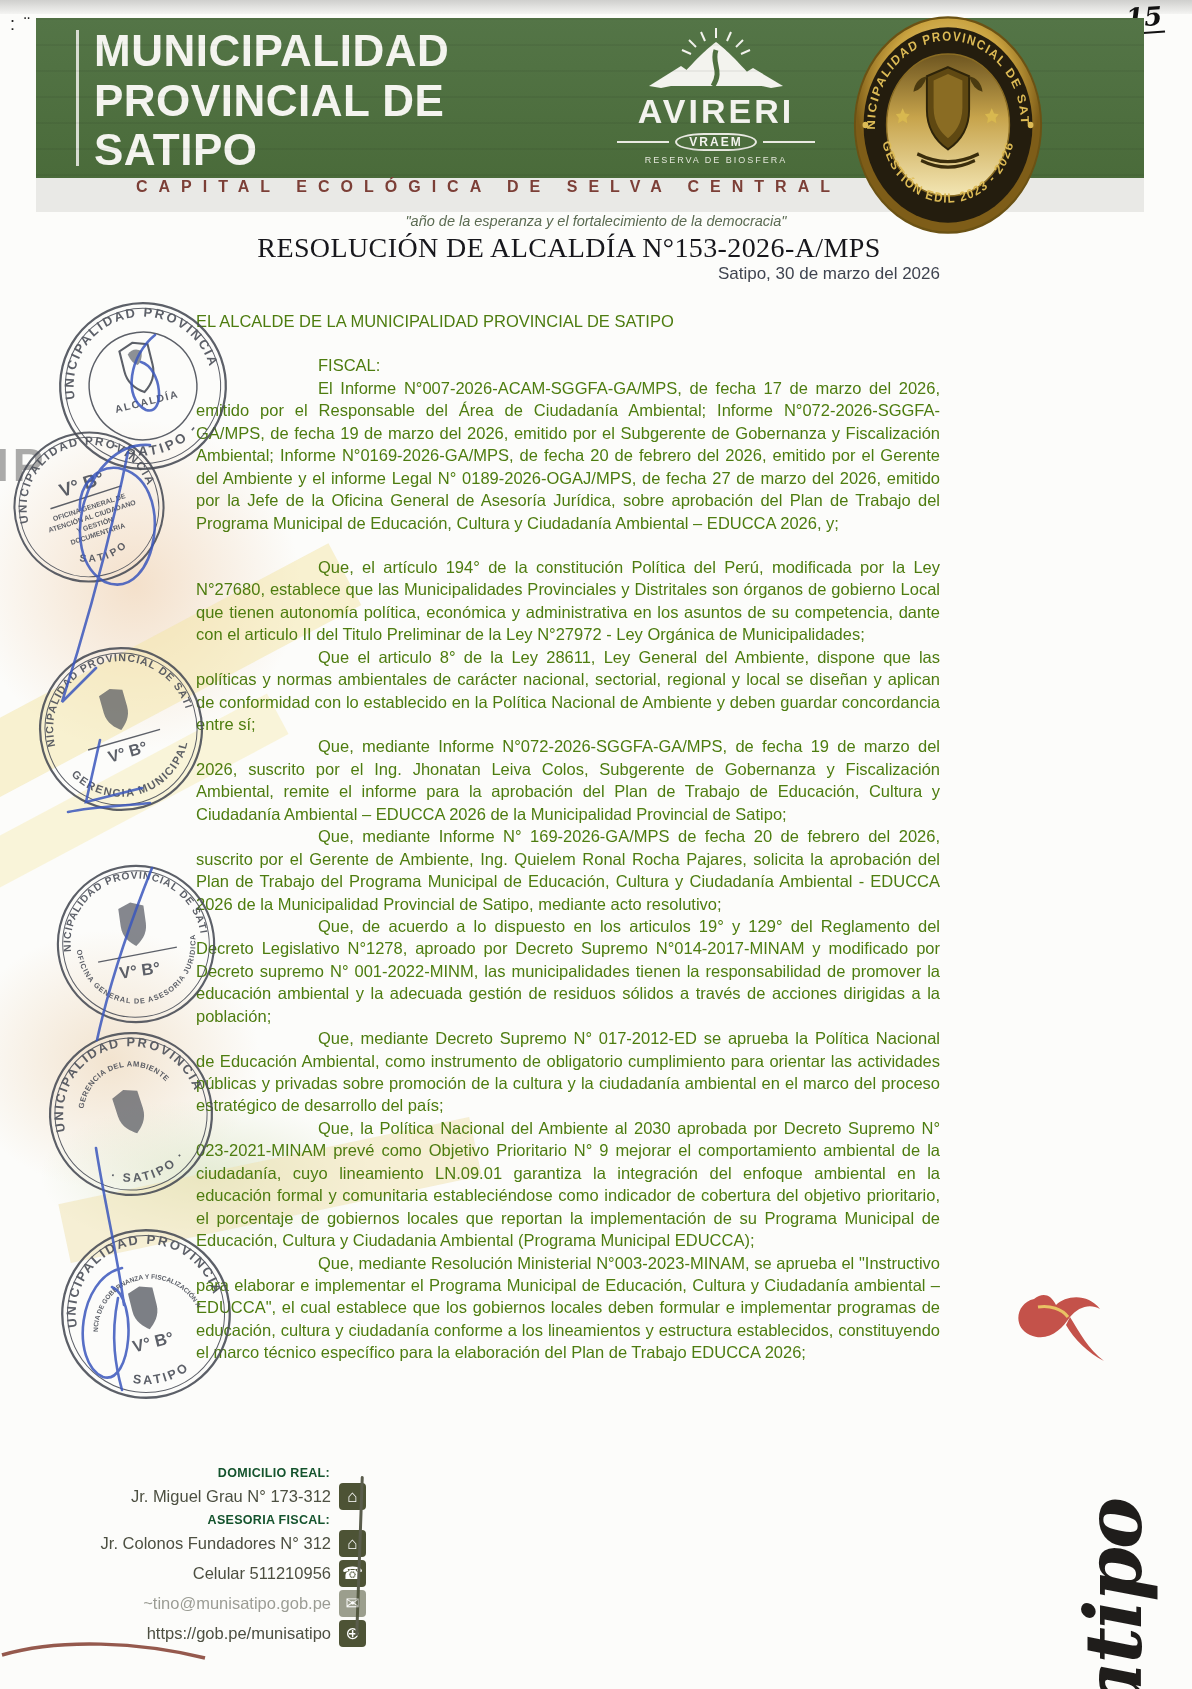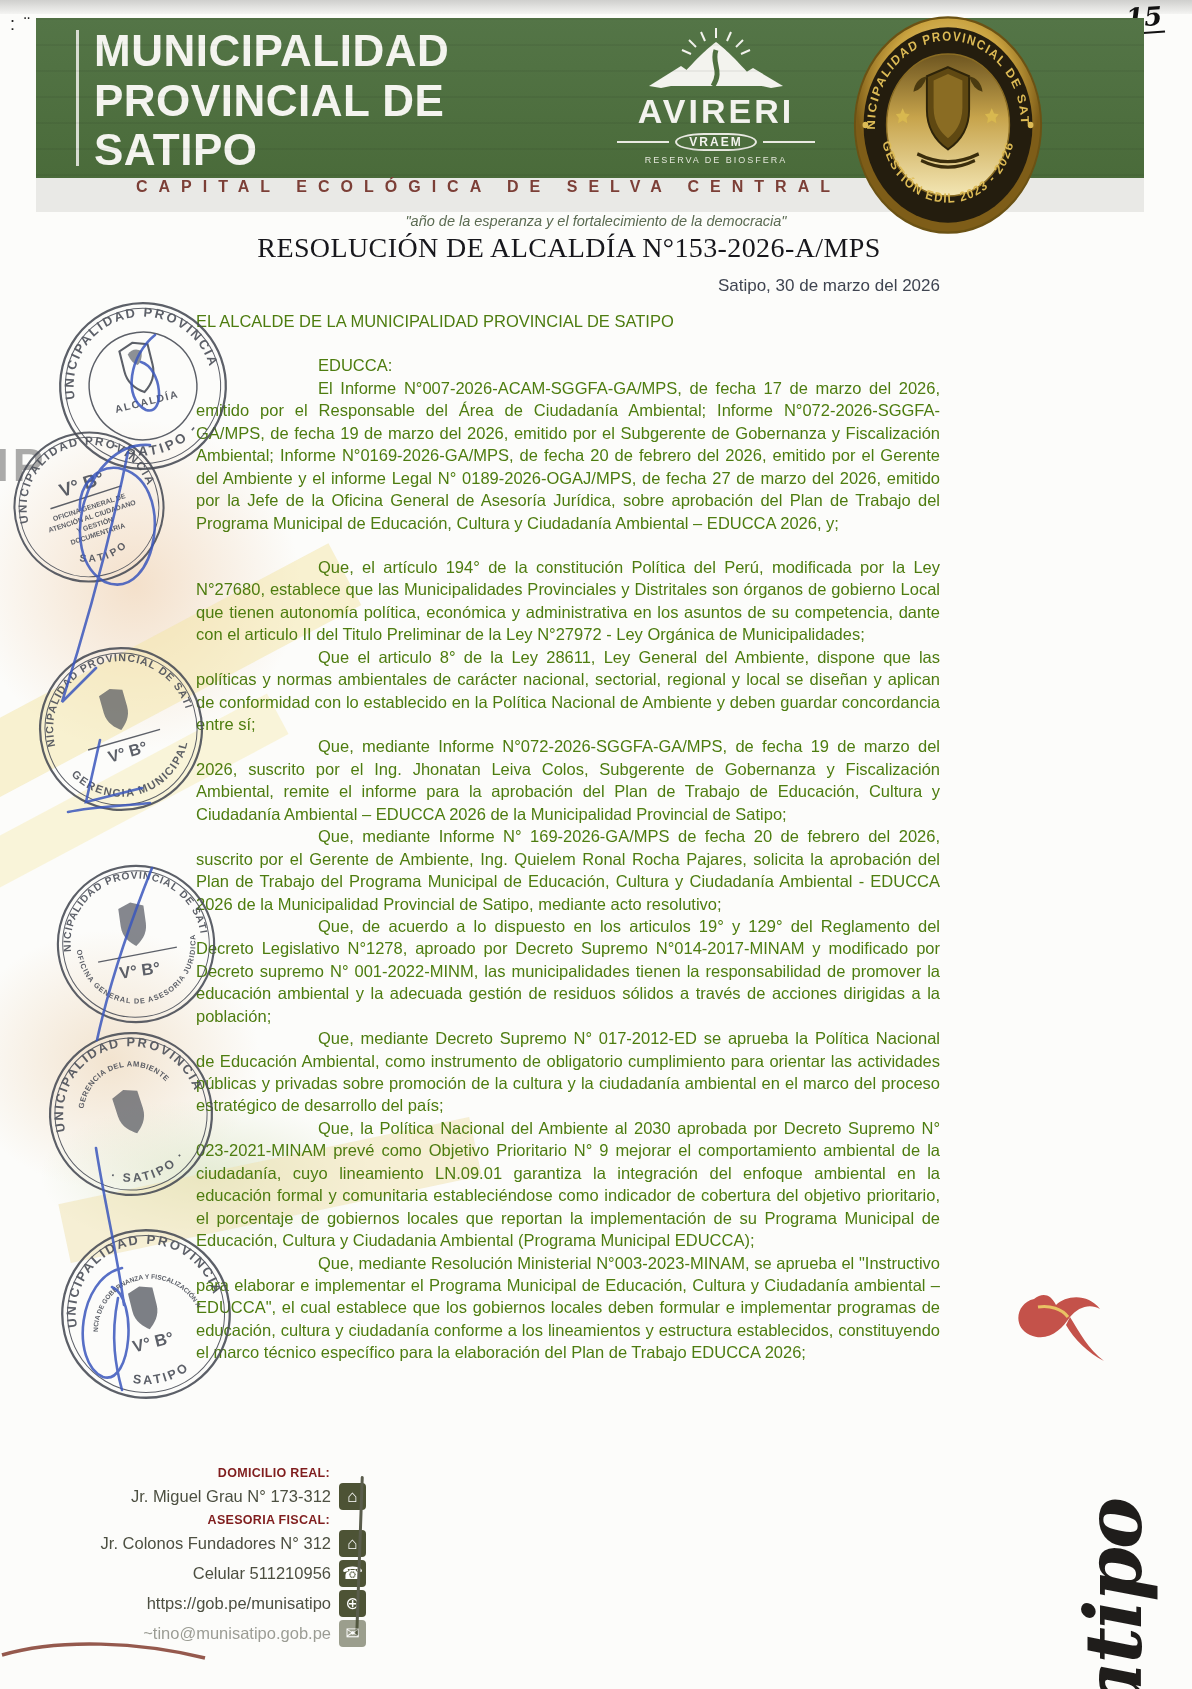--- a/index.html
+++ b/index.html
@@ -29,41 +29,41 @@
   .avireri-caption{font-size:9px;letter-spacing:2px;margin-top:4px;color:#e3e6da;}
   
   .tagline{left:36px;top:178px;width:1108px;height:34px;background:#e9e9e6;display:flex;}
   .tagline span{margin-left:100px;font-weight:bold;font-size:16px;letter-spacing:11px;color:#7c3f37;}
   
   .seal{left:852px;top:14px;width:192px;height:222px;}
   
   .motto{left:0;top:213px;width:1192px;text-align:center;font-style:italic;font-size:14.5px;color:#5b6b52;}
   .doc-title{left:4px;top:232px;width:1130px;text-align:center;font-family:"Liberation Serif",serif;
              font-weight:400;font-size:28px;color:#17171c;letter-spacing:.4px;}
-  .dateline{left:0;top:276px;width:940px;text-align:right;font-size:17px;color:#3f4450;}
+  .dateline{left:0;top:264px;width:940px;text-align:right;font-size:17px;color:#3f4450;}
   
   .bodytext{left:196px;top:310px;width:744px;font-size:16.5px;line-height:1.36;text-align:justify;color:#4d7c0f;}
   .bodytext p{margin:0;}
   .indent{text-indent:122px;}
   .gap{height:22px;}
   
   .wm{pointer-events:none;}
   .wm-tan1{left:-30px;top:420px;width:330px;height:330px;background:radial-gradient(closest-side,#f1d7bb,rgba(241,215,187,0));opacity:.75;transform:rotate(18deg);border-radius:45%;}
   .wm-tan2{left:-40px;top:930px;width:300px;height:260px;background:radial-gradient(closest-side,#eed9bd,rgba(238,217,189,0));opacity:.7;border-radius:45%;}
   .wm-yellow1{left:-60px;top:640px;width:430px;height:70px;background:#f4e6a6;opacity:.5;transform:rotate(-28deg);}
   .wm-yellow2{left:-80px;top:780px;width:380px;height:46px;background:#f6eab2;opacity:.45;transform:rotate(-28deg);}
   .wm-yellow3{left:60px;top:1160px;width:420px;height:60px;background:#efe2ae;opacity:.5;transform:rotate(-12deg);}
   .wm-green{left:40px;top:1100px;width:330px;height:150px;background:radial-gradient(closest-side,#dfe7ca,rgba(223,231,202,0));opacity:.8;border-radius:50%;}
   .wm-ip{left:-4px;top:438px;font-size:46px;font-weight:800;color:#8f8f8f;opacity:.75;letter-spacing:4px;}
   
   .stamp{opacity:.88;}
   
   .footer{left:36px;top:1466px;width:330px;font-size:16.5px;color:#4c4f41;}
   .f-row{display:flex;justify-content:flex-end;align-items:center;gap:8px;margin-bottom:3px;}
-  .f-label{font-size:12.5px;font-weight:bold;color:#7f1d1d;letter-spacing:.3px;padding-right:36px;}
+  .f-label{font-size:12.5px;font-weight:bold;color:#14532d;letter-spacing:.3px;padding-right:36px;}
   .f-icon{width:27px;height:27px;background:#4d5335;border-radius:4px;color:#fff;display:flex;
           align-items:center;justify-content:center;font-size:17px;flex:0 0 27px;}
   .f-rule{position:absolute;left:322px;top:10px;width:3px;height:160px;background:#5a5d4c;border-radius:2px;transform:rotate(2deg);}
   .f-email{opacity:.55;}
   
   .brand{right:76px;bottom:70px;width:120px;height:340px;}
   .brand-text{position:absolute;left:-104px;bottom:120px;transform:rotate(-90deg) ;transform-origin:right bottom;
       font-family:"DejaVu Serif",serif;font-style:italic;font-weight:bold;font-size:78px;color:#1f1d1b;
       letter-spacing:-2px;}
 </style>
@@ -157,21 +157,21 @@
     </svg>
   </div>
 
   <div class="abs motto">"año de la esperanza y el fortalecimiento de la democracia"</div>
   <div class="abs doc-title">RESOLUCIÓN DE ALCALDÍA N°153-2026-A/MPS</div>
   <div class="abs dateline">Satipo, 30 de marzo del 2026</div>
 
   <div class="abs bodytext">
     <p>EL ALCALDE DE LA MUNICIPALIDAD PROVINCIAL DE SATIPO</p>
     <div class="gap"></div>
-    <p class="indent">EDUCCA:</p>
+    <p class="indent">FISCAL:</p>
     <p class="indent">El Informe N°007-2026-ACAM-SGGFA-GA/MPS, de fecha 17 de marzo del 2026, emitido por el Responsable del Área de Ciudadanía Ambiental; Informe N°072-2026-SGGFA-GA/MPS, de fecha 19 de marzo del 2026, emitido por el Subgerente de Gobernanza y Fiscalización Ambiental; Informe N°0169-2026-GA/MPS, de fecha 20 de febrero del 2026, emitido por el Gerente del Ambiente y el informe Legal N° 0189-2026-OGAJ/MPS, de fecha 27 de marzo del 2026, emitido por la Jefe de la Oficina General de Asesoría Jurídica, sobre aprobación del Plan de Trabajo del Programa Municipal de Educación, Cultura y Ciudadanía Ambiental – EDUCCA 2026, y;</p>
     <div class="gap"></div>
     <p class="indent">Que, el artículo 194° de la constitución Política del Perú, modificada por la Ley N°27680, establece que las Municipalidades Provinciales y Distritales son órganos de gobierno Local que tienen autonomía política, económica y administrativa en los asuntos de su competencia, dante con el articulo II del Titulo Preliminar de la Ley N°27972 - Ley Orgánica de Municipalidades;</p>
     <p class="indent">Que el articulo 8° de la Ley 28611, Ley General del Ambiente, dispone que las políticas y normas ambientales de carácter nacional, sectorial, regional y local se diseñan y aplican de conformidad con lo establecido en la Política Nacional de Ambiente y deben guardar concordancia entre sí;</p>
     <p class="indent">Que, mediante Informe N°072-2026-SGGFA-GA/MPS, de fecha 19 de marzo del 2026, suscrito por el Ing. Jhonatan Leiva Colos, Subgerente de Gobernanza y Fiscalización Ambiental, remite el informe para la aprobación del Plan de Trabajo de Educación, Cultura y Ciudadanía Ambiental – EDUCCA 2026 de la Municipalidad Provincial de Satipo;</p>
     <p class="indent">Que, mediante Informe N° 169-2026-GA/MPS de fecha 20 de febrero del 2026, suscrito por el Gerente de Ambiente, Ing. Quielem Ronal Rocha Pajares, solicita la aprobación del Plan de Trabajo del Programa Municipal de Educación, Cultura y Ciudadanía Ambiental - EDUCCA 2026 de la Municipalidad Provincial de Satipo, mediante acto resolutivo;</p>
     <p class="indent">Que, de acuerdo a lo dispuesto en los articulos 19° y 129° del Reglamento del Decreto Legislativo N°1278, aproado por Decreto Supremo N°014-2017-MINAM y modificado por Decreto supremo N° 001-2022-MINM, las municipalidades tienen la responsabilidad de promover la educación ambiental y la adecuada gestión de residuos sólidos a través de acciones dirigidas a la población;</p>
     <p class="indent">Que, mediante Decreto Supremo N° 017-2012-ED se aprueba la Política Nacional de Educación Ambiental, como instrumento de obligatorio cumplimiento para orientar las actividades públicas y privadas sobre promoción de la cultura y la ciudadanía ambiental en el marco del proceso estratégico de desarrollo del país;</p>
     <p class="indent">Que, la Política Nacional del Ambiente al 2030 aprobada por Decreto Supremo N° 023-2021-MINAM prevé como Objetivo Prioritario N° 9 mejorar el comportamiento ambiental de la ciudadanía, cuyo lineamiento LN.09.01 garantiza la integración del enfoque ambiental en la educación formal y comunitaria estableciéndose como indicador de cobertura del objetivo prioritario, el porcentaje de gobiernos locales que reportan la implementación de su Programa Municipal de Educación, Cultura y Ciudadania Ambiental (Programa Municipal EDUCCA);</p>
     <p class="indent">Que, mediante Resolución Ministerial N°003-2023-MINAM, se aprueba el "Instructivo para elaborar e implementar el Programa Municipal de Educación, Cultura y Ciudadanía ambiental – EDUCCA", el cual establece que los gobiernos locales deben formular e implementar programas de educación, cultura y ciudadanía conforme a los lineamientos y estructura establecidos, constituyendo el marco técnico específico para la elaboración del Plan de Trabajo EDUCCA 2026;</p>
@@ -318,27 +318,27 @@
         <span class="f-label">ASESORIA FISCAL:</span>
       </div>
     <div class="f-row">
         <span>Jr. Colonos Fundadores N° 312</span>
       <span class="f-icon">⌂</span>
       </div>
     <div class="f-row">
         <span>Celular 511210956</span>
       <span class="f-icon">☎</span>
       </div>
-    <div class="f-row">
-        <span>https://gob.pe/munisatipo</span>
-      <span class="f-icon">⊕</span>
-      </div>
     <div class="f-row f-email">
         <span>~tino@munisatipo.gob.pe</span>
       <span class="f-icon">✉</span>
+      </div>
+    <div class="f-row">
+        <span>https://gob.pe/munisatipo</span>
+      <span class="f-icon">⊕</span>
       </div>
   </div>
 
   <div class="abs brand">
     <svg class="abs" style="left:8px;top:-10px;" width="110" height="120" viewBox="0 0 110 120">
       <path d="M30 30 C 12 34, 8 58, 26 66 C 44 74, 58 60, 66 48 C 74 38, 86 34, 96 40 C 84 24, 62 26, 52 36 C 46 24, 38 24, 30 30 Z" fill="#c4524a"></path>
       <path d="M66 48 C 76 64, 84 80, 100 92 C 84 84, 70 70, 62 56 Z" fill="#c4524a"></path>
       <path d="M34 38 C 46 36, 58 40, 64 48" stroke="#e9c264" stroke-width="3" fill="none"></path>
     </svg>
     <div class="brand-text">Satipo</div>

